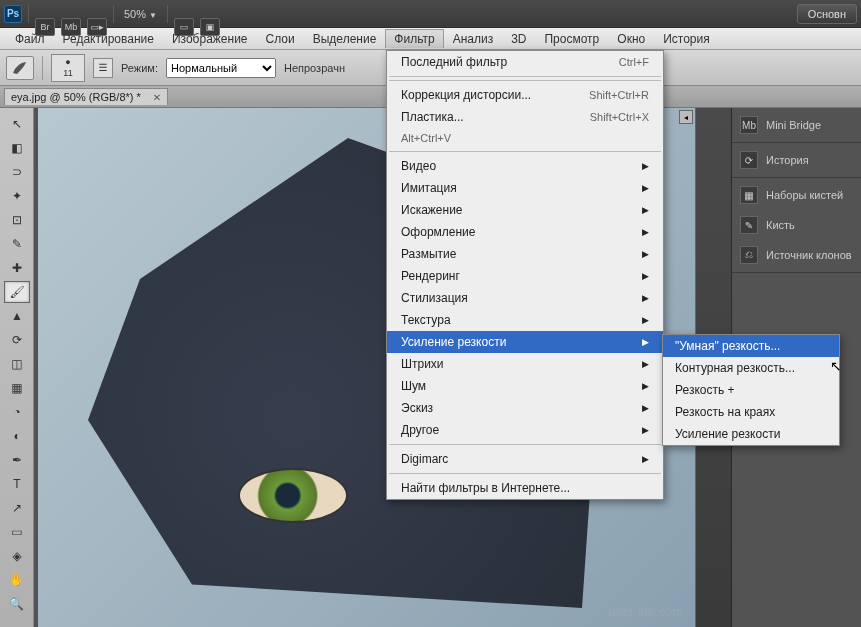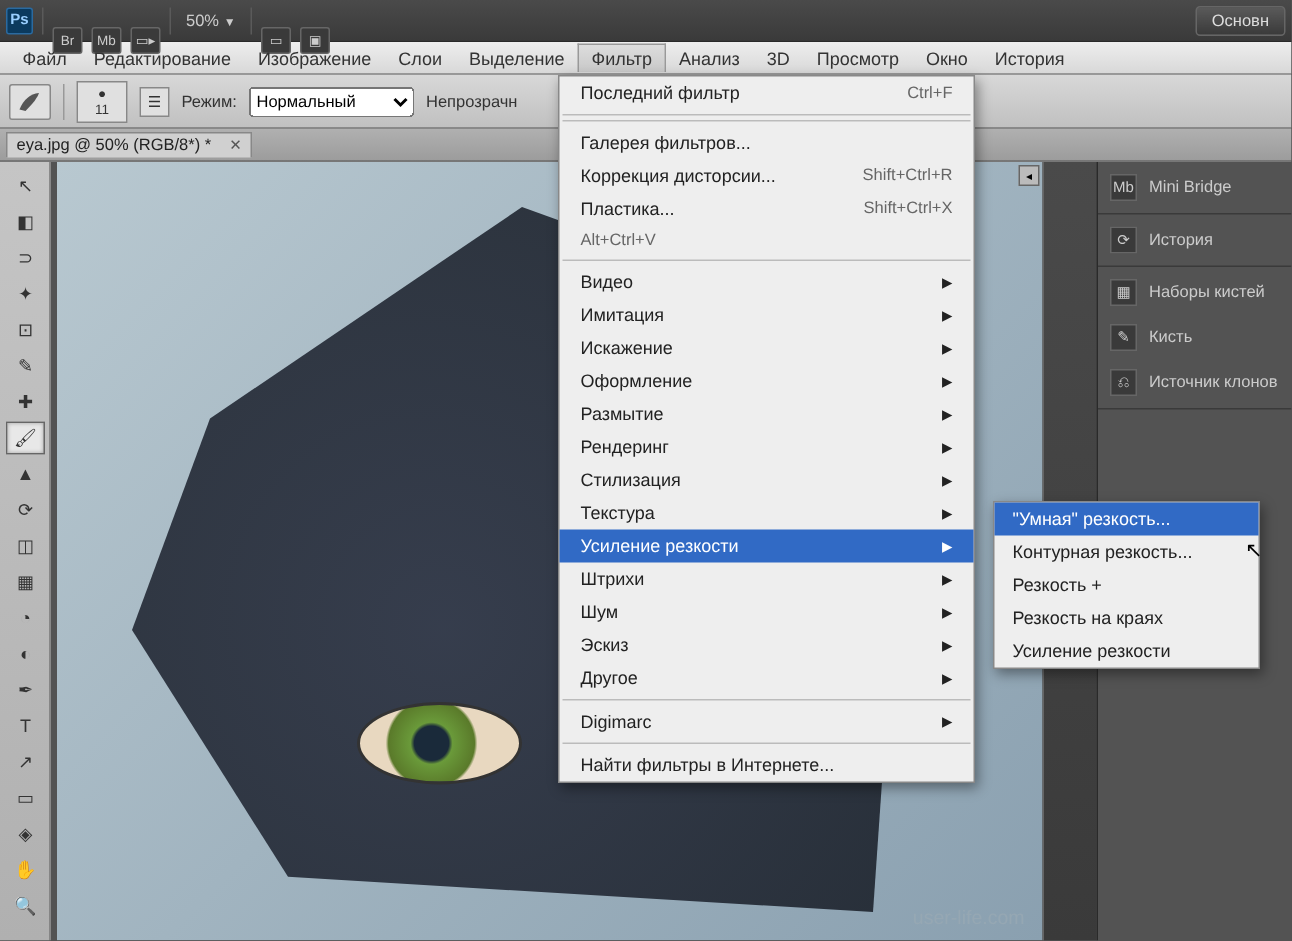--- a/index.html
+++ b/index.html
@@ -41,21 +41,21 @@
 .canvas .watermark { position:absolute; right:12px; bottom:8px; color:#9aaab4; font-size:13px; opacity:.7;}
 .canvas .collapse-tab{position:absolute; right:2px; top:2px; width:14px; height:14px; background:#bbb; border:1px solid #666; display:flex;align-items:center;justify-content:center;font-size:8px;}
 
 .panelstrip { width:36px; background:linear-gradient(#4a4a4a,#3a3a3a); border-left:1px solid #666;}
 
 .panels { width:130px; background:#535353; border-left:1px solid #2a2a2a; display:flex; flex-direction:column;}
 .panel-group { border-bottom:1px solid #3a3a3a; padding:2px 0;}
 .panel-item { display:flex; align-items:center; gap:8px; padding:6px 8px; color:#ccc; font-size:11px;}
 .panel-item .ico { width:18px; height:18px; background:#3a3a3a; border:1px solid #666; display:flex; align-items:center;justify-content:center; font-size:10px;}
 
-.dropdown { position:absolute; top:50px; left:372px; width:278px; background:#eee; border:1px solid #888; box-shadow:2px 3px 8px rgba(0,0,0,.4); font-size:12px; color:#222; z-index:10;}
+.dropdown { position:absolute; top:50px; left:386px; width:278px; background:#eee; border:1px solid #888; box-shadow:2px 3px 8px rgba(0,0,0,.4); font-size:12px; color:#222; z-index:10;}
 .dropdown .row { padding:4px 14px; display:flex; align-items:center; justify-content:space-between; position:relative;}
 .dropdown .row.hover { background:#316ac5; color:#fff;}
 .dropdown .row .sub-arrow { font-size:9px;}
 .dropdown .sep { height:1px; background:#bbb; margin:3px 2px;}
 .dropdown .shortcut { color:#666; font-size:11px;}
 
 .submenu { position:absolute; top:334px; left:662px; width:178px; background:#eee; border:1px solid #888; box-shadow:2px 3px 8px rgba(0,0,0,.4); font-size:12px; color:#222; z-index:11;}
 .submenu .row { padding:4px 12px; }
 .submenu .row.hover { background:#316ac5; color:#fff;}
 
@@ -182,23 +182,20 @@
 </div>
 
 <div class="dropdown" id="dropdown">
     <div class="row">
       <span>Последний фильтр</span>
       <span class="shortcut">Ctrl+F</span>
     </div>
     <div class="sep"></div>
     <div class="sep"></div>
     <div class="row">
-      <span>Галерея фильтров...</span>
-    </div>
-    <div class="row">
       <span>Коррекция дисторсии...</span>
       <span class="shortcut">Shift+Ctrl+R</span>
     </div>
     <div class="row">
       <span>Пластика...</span>
       <span class="shortcut">Shift+Ctrl+X</span>
     </div>
     <div class="row">
       <span class="shortcut">Alt+Ctrl+V</span>
     </div>

